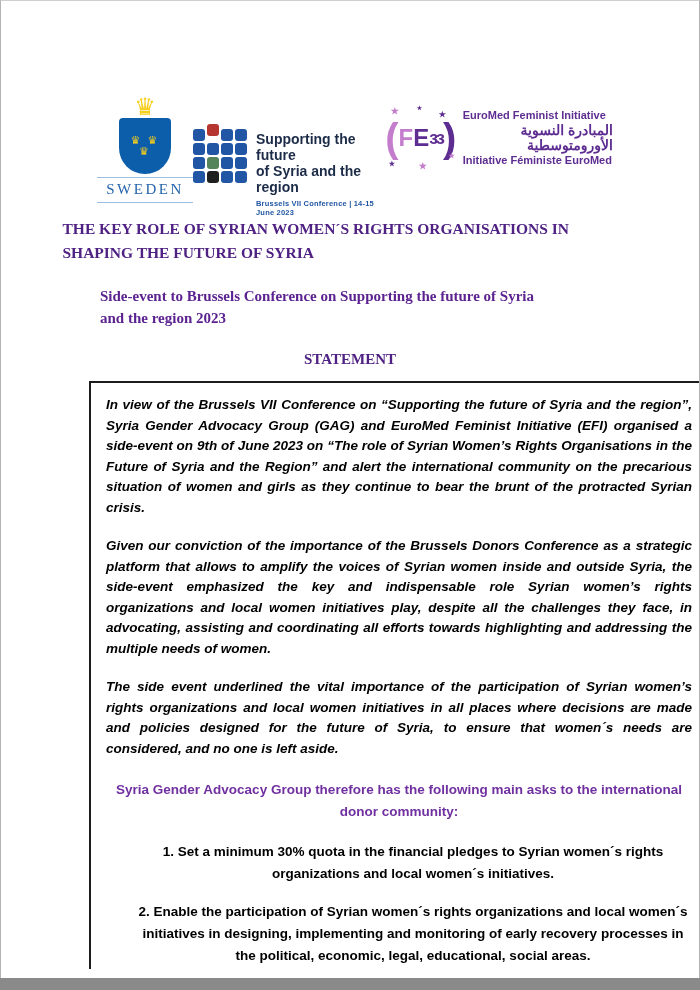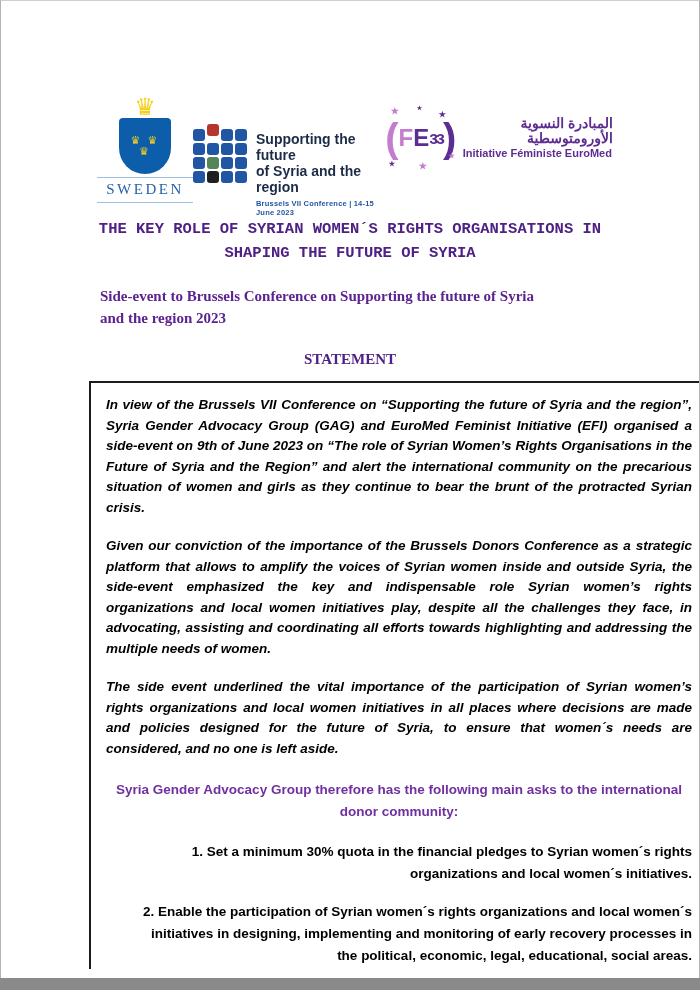--- a/index.html
+++ b/index.html
@@ -52,22 +52,22 @@
   .s3 { left:52px; top:4px; color:var(--efi-purple); font-size:8px; }
   .s4 { left:2px; bottom:2px; color:var(--efi-purple); font-size:7px; }
   .s5 { left:32px; bottom:-2px; color:var(--efi-pink); font-size:9px; }
   .s6 { right:0; bottom:10px; color:var(--efi-pink); font-size:7px; }
   .efi-text .l1 { color:var(--efi-purple); font-size:11px; font-weight:bold; line-height:15px; }
   .efi-text .l2 { color:var(--efi-purple); font-size:14px; font-weight:bold; line-height:15px; direction:rtl; }
   .efi-text .l3 { color:var(--efi-purple); font-size:11px; font-weight:bold; line-height:15px; }
 
   
   .doc-title {
-    margin:24px auto 8px; max-width:575px; text-align:center;
-    font-family:Liberation Mono, monospace; font-weight:bold;
+    margin:24px auto 8px; max-width:575px; text-align:left;
+    font-family:Liberation Serif, serif; font-weight:bold;
     color:var(--title-purple); font-size:15.5px; line-height:24px;
   }
   .doc-subtitle {
     margin:20px auto 0; max-width:500px; text-align:left;
     font-family:"Liberation Serif", serif; font-weight:bold;
     color:var(--subtitle-purple); font-size:15px; line-height:22px;
   }
   .statement-label {
     margin-top:22px; text-align:center;
     font-family:"Liberation Serif", serif; font-weight:bold;
@@ -83,21 +83,21 @@
   .statement-box p.body-par {
     font-weight:bold; font-style:italic; font-size:13.5px; line-height:20.5px;
     text-align:justify; color:#000; margin-bottom:18px;
   }
   .asks-heading {
     color:var(--heading-purple); font-weight:bold; font-size:13.5px;
     line-height:22px; text-align:center; margin:20px 6px 18px;
   }
   .ask-item {
     font-weight:bold; font-size:13.5px; line-height:22px; color:#000;
-    text-align:right; margin-bottom:16px;margin-left:28px;
+    text-align:center; margin-bottom:16px;margin-left:28px;
   }
 </style>
 </head>
 <body>
 
 <div class="page">
 
   <div class="logos-row">
 
     <div class="sweden">
@@ -145,20 +145,21 @@
         <span class="star s4">★</span>
         <span class="star s5">★</span>
         <span class="star s6">★</span>
         <span class="paren-l">(</span>
           <span class="f">F</span>
           <span class="e">E</span>
           <span class="ee">ɜɜ</span>
           <span class="paren-r">)</span>
       </div>
       <div class="efi-text">
+        <div class="l1">EuroMed Feminist Initiative</div>
         <div class="l2">المبادرة النسوية الأورومتوسطية</div>
         <div class="l3">Initiative Féministe EuroMed</div>
       </div>
     </div>
   </div>
 
   <div class="doc-title">THE KEY ROLE OF SYRIAN WOMEN´S RIGHTS ORGANISATIONS IN SHAPING THE FUTURE OF SYRIA</div>
 
   <div class="doc-subtitle">
     <div>Side-event to Brussels Conference on Supporting the future of Syria</div>

